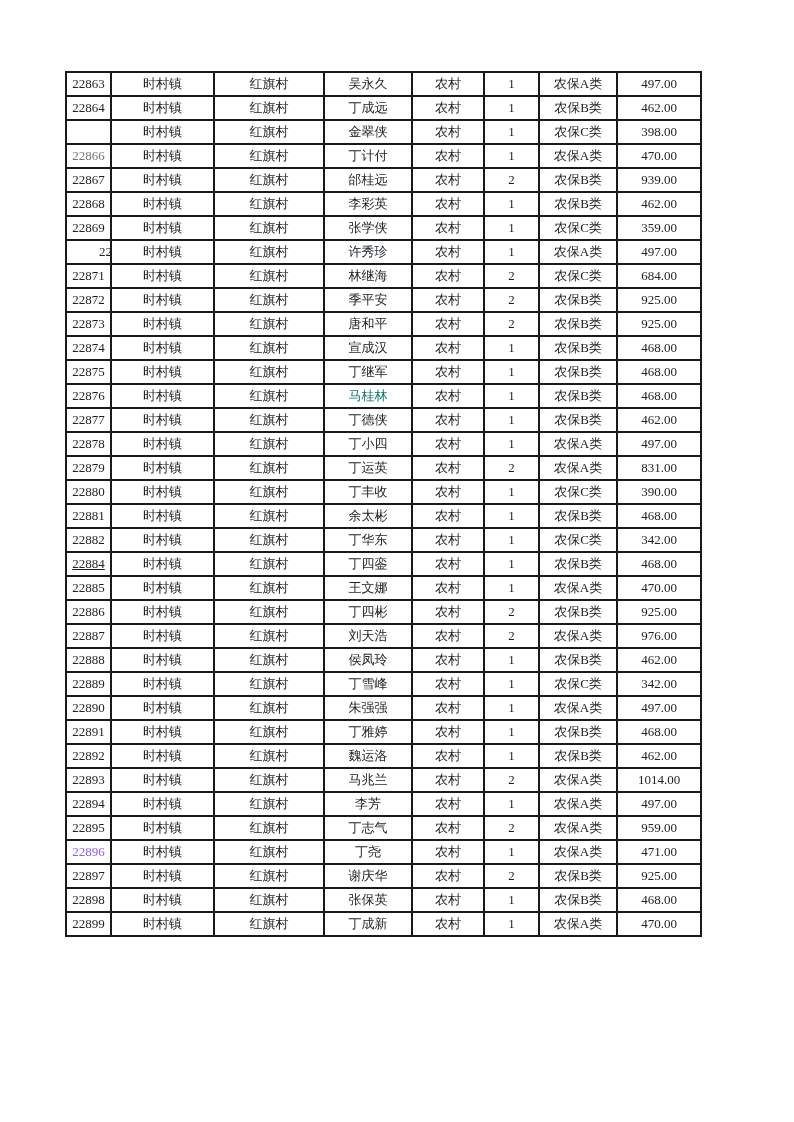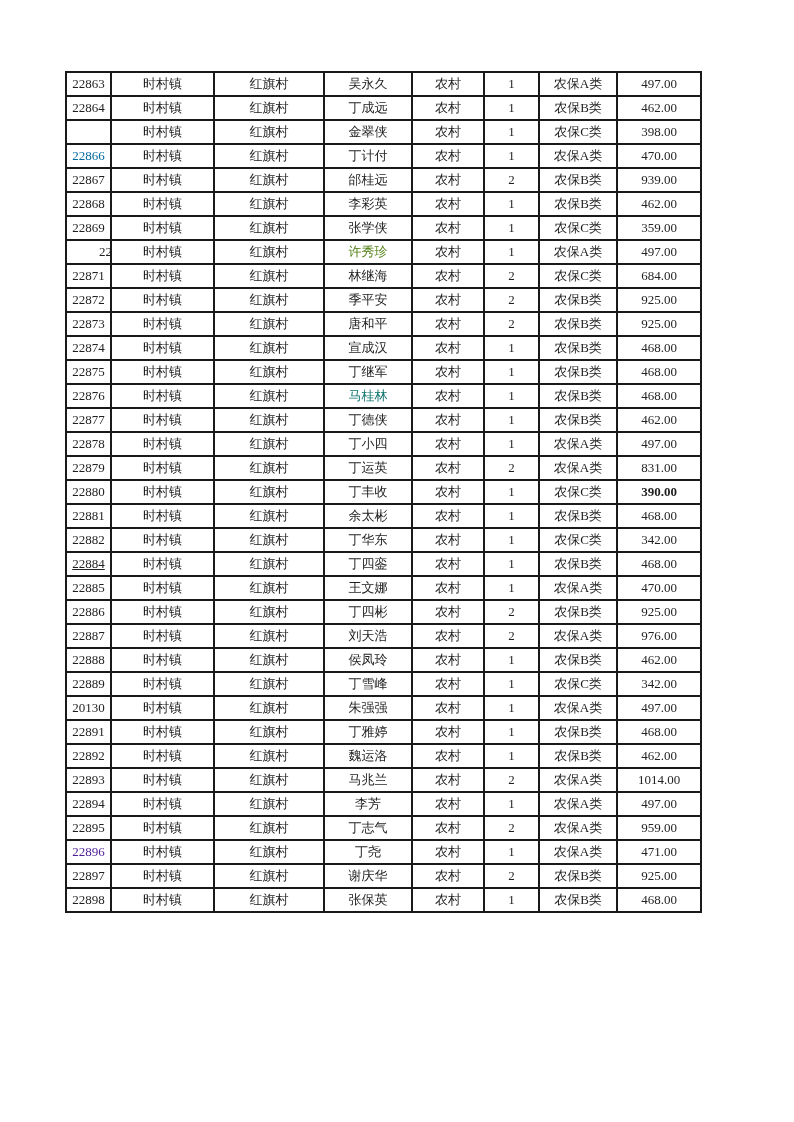--- a/index.html
+++ b/index.html
@@ -91,21 +91,21 @@
           <td style="border-color: rgb(26, 26, 26); color: rgb(31, 31, 31); padding-left: 44px;">22865</td>
           <td style="border-color: rgb(26, 26, 26); color: rgb(31, 31, 31);">时村镇</td>
           <td style="border-color: rgb(26, 26, 26); color: rgb(31, 31, 31);">红旗村</td>
           <td style="border-color: rgb(26, 26, 26); color: rgb(31, 31, 31);">金翠侠</td>
           <td style="border-color: rgb(26, 26, 26); color: rgb(31, 31, 31);">农村</td>
           <td style="border-color: rgb(26, 26, 26); color: rgb(31, 31, 31);">1</td>
           <td style="border-color: rgb(26, 26, 26); color: rgb(31, 31, 31);">农保C类</td>
           <td style="border-color: rgb(26, 26, 26); color: rgb(31, 31, 31);">398.00</td>
         </tr>
         <tr>
-          <td style="border-color: rgb(26, 26, 26); color: #0369a1; text-align: center;">22866</td>
+          <td style="border-color: rgb(26, 26, 26); color: #737373; text-align: center;">22866</td>
           <td style="border-color: rgb(26, 26, 26); color: rgb(31, 31, 31);">时村镇</td>
           <td style="border-color: rgb(26, 26, 26); color: rgb(31, 31, 31);">红旗村</td>
           <td style="border-color: rgb(26, 26, 26); color: rgb(31, 31, 31);">丁计付</td>
           <td style="border-color: rgb(26, 26, 26); color: rgb(31, 31, 31);">农村</td>
           <td style="border-color: rgb(26, 26, 26); color: rgb(31, 31, 31);">1</td>
           <td style="border-color: rgb(26, 26, 26); color: rgb(31, 31, 31);">农保A类</td>
           <td style="border-color: rgb(26, 26, 26); color: rgb(31, 31, 31);">470.00</td>
         </tr>
         <tr>
           <td style="border-color: rgb(26, 26, 26); color: rgb(31, 31, 31);">22867</td>
@@ -134,21 +134,21 @@
           <td style="border-color: rgb(26, 26, 26); color: rgb(31, 31, 31);">张学侠</td>
           <td style="border-color: rgb(26, 26, 26); color: rgb(31, 31, 31);">农村</td>
           <td style="border-color: rgb(26, 26, 26); color: rgb(31, 31, 31);">1</td>
           <td style="border-color: rgb(26, 26, 26); color: rgb(31, 31, 31);">农保C类</td>
           <td style="border-color: rgb(26, 26, 26); color: rgb(31, 31, 31);">359.00</td>
         </tr>
         <tr>
           <td style="border-color: rgb(26, 26, 26); color: rgb(31, 31, 31); padding-left: 32px;">22870</td>
           <td style="border-color: rgb(26, 26, 26); color: rgb(31, 31, 31);">时村镇</td>
           <td style="border-color: rgb(26, 26, 26); color: rgb(31, 31, 31);">红旗村</td>
-          <td style="border-color: rgb(26, 26, 26); color: #4d7c0f;">许秀珍</td>
+          <td style="border-color: rgb(26, 26, 26); color: #0f172a;">许秀珍</td>
           <td style="border-color: rgb(26, 26, 26); color: rgb(31, 31, 31);">农村</td>
           <td style="border-color: rgb(26, 26, 26); color: rgb(31, 31, 31);">1</td>
           <td style="border-color: rgb(26, 26, 26); color: rgb(31, 31, 31);">农保A类</td>
           <td style="border-color: rgb(26, 26, 26); color: rgb(31, 31, 31);">497.00</td>
         </tr>
         <tr>
           <td style="border-color: rgb(26, 26, 26); color: rgb(31, 31, 31); border-radius: 9px;">22871</td>
           <td style="border-color: rgb(26, 26, 26); color: rgb(31, 31, 31);">时村镇</td>
           <td style="border-color: rgb(26, 26, 26); color: rgb(31, 31, 31);">红旗村</td>
           <td style="border-color: rgb(26, 26, 26); color: rgb(31, 31, 31);">林继海</td>
@@ -238,21 +238,21 @@
           <td style="border-color: rgb(26, 26, 26); color: rgb(31, 31, 31);">831.00</td>
         </tr>
         <tr>
           <td style="border-color: rgb(26, 26, 26); color: rgb(31, 31, 31);">22880</td>
           <td style="border-color: rgb(26, 26, 26); color: rgb(31, 31, 31);">时村镇</td>
           <td style="border-color: rgb(26, 26, 26); color: rgb(31, 31, 31);">红旗村</td>
           <td style="border-color: rgb(26, 26, 26); color: rgb(31, 31, 31);">丁丰收</td>
           <td style="border-color: rgb(26, 26, 26); color: rgb(31, 31, 31);">农村</td>
           <td style="border-color: rgb(26, 26, 26); color: rgb(31, 31, 31);">1</td>
           <td style="border-color: rgb(26, 26, 26); color: rgb(31, 31, 31);">农保C类</td>
-          <td style="border-color: rgb(26, 26, 26); color: rgb(31, 31, 31); font-weight: bold;">390.00</td>
+          <td style="border-color: rgb(26, 26, 26); color: rgb(31, 31, 31);">390.00</td>
         </tr>
         <tr>
           <td style="border-color: rgb(26, 26, 26); color: rgb(31, 31, 31);">22881</td>
           <td style="border-color: rgb(26, 26, 26); color: rgb(31, 31, 31);">时村镇</td>
           <td style="border-color: rgb(26, 26, 26); color: rgb(31, 31, 31);">红旗村</td>
           <td style="border-color: rgb(26, 26, 26); color: rgb(31, 31, 31);">余太彬</td>
           <td style="border-color: rgb(26, 26, 26); color: rgb(31, 31, 31);">农村</td>
           <td style="border-color: rgb(26, 26, 26); color: rgb(31, 31, 31);">1</td>
           <td style="border-color: rgb(26, 26, 26); color: rgb(31, 31, 31);">农保B类</td>
           <td style="border-color: rgb(26, 26, 26); color: rgb(31, 31, 31);">468.00</td>
@@ -321,21 +321,21 @@
           <td style="border-color: rgb(26, 26, 26); color: rgb(31, 31, 31);">22889</td>
           <td style="border-color: rgb(26, 26, 26); color: rgb(31, 31, 31);">时村镇</td>
           <td style="border-color: rgb(26, 26, 26); color: rgb(31, 31, 31);">红旗村</td>
           <td style="border-color: rgb(26, 26, 26); color: rgb(31, 31, 31);">丁雪峰</td>
           <td style="border-color: rgb(26, 26, 26); color: rgb(31, 31, 31);">农村</td>
           <td style="border-color: rgb(26, 26, 26); color: rgb(31, 31, 31);">1</td>
           <td style="border-color: rgb(26, 26, 26); color: rgb(31, 31, 31);">农保C类</td>
           <td style="border-color: rgb(26, 26, 26); color: rgb(31, 31, 31);">342.00</td>
         </tr>
         <tr>
-          <td style="border-color: rgb(26, 26, 26); color: rgb(31, 31, 31);">20130</td>
+          <td style="border-color: rgb(26, 26, 26); color: rgb(31, 31, 31);">22890</td>
           <td style="border-color: rgb(26, 26, 26); color: rgb(31, 31, 31);">时村镇</td>
           <td style="border-color: rgb(26, 26, 26); color: rgb(31, 31, 31);">红旗村</td>
           <td style="border-color: rgb(26, 26, 26); color: rgb(31, 31, 31);">朱强强</td>
           <td style="border-color: rgb(26, 26, 26); color: rgb(31, 31, 31);">农村</td>
           <td style="border-color: rgb(26, 26, 26); color: rgb(31, 31, 31);">1</td>
           <td style="border-color: rgb(26, 26, 26); color: rgb(31, 31, 31);">农保A类</td>
           <td style="border-color: rgb(26, 26, 26); color: rgb(31, 31, 31);">497.00</td>
         </tr>
         <tr>
           <td style="border-color: rgb(26, 26, 26); color: rgb(31, 31, 31);">22891</td>
@@ -381,21 +381,21 @@
           <td style="border-color: rgb(26, 26, 26); color: rgb(31, 31, 31);">22895</td>
           <td style="border-color: rgb(26, 26, 26); color: rgb(31, 31, 31);">时村镇</td>
           <td style="border-color: rgb(26, 26, 26); color: rgb(31, 31, 31);">红旗村</td>
           <td style="border-color: rgb(26, 26, 26); color: rgb(31, 31, 31);">丁志气</td>
           <td style="border-color: rgb(26, 26, 26); color: rgb(31, 31, 31);">农村</td>
           <td style="border-color: rgb(26, 26, 26); color: rgb(31, 31, 31);">2</td>
           <td style="border-color: rgb(26, 26, 26); color: rgb(31, 31, 31);">农保A类</td>
           <td style="border-color: rgb(26, 26, 26); color: rgb(31, 31, 31);">959.00</td>
         </tr>
         <tr>
-          <td style="border-color: rgb(26, 26, 26); color: #4c1d95; border-radius: 12px;">22896</td>
+          <td style="border-color: rgb(26, 26, 26); color: #8b5cf6; border-radius: 12px;">22896</td>
           <td style="border-color: rgb(26, 26, 26); color: rgb(31, 31, 31);">时村镇</td>
           <td style="border-color: rgb(26, 26, 26); color: rgb(31, 31, 31);">红旗村</td>
           <td style="border-color: rgb(26, 26, 26); color: rgb(31, 31, 31);">丁尧</td>
           <td style="border-color: rgb(26, 26, 26); color: rgb(31, 31, 31);">农村</td>
           <td style="border-color: rgb(26, 26, 26); color: rgb(31, 31, 31);">1</td>
           <td style="border-color: rgb(26, 26, 26); color: rgb(31, 31, 31);">农保A类</td>
           <td style="border-color: rgb(26, 26, 26); color: rgb(31, 31, 31);">471.00</td>
         </tr>
         <tr>
           <td style="border-color: rgb(26, 26, 26); color: rgb(31, 31, 31);">22897</td>
@@ -409,16 +409,26 @@
         </tr>
         <tr>
           <td style="border-color: rgb(26, 26, 26); color: rgb(31, 31, 31);">22898</td>
           <td style="border-color: rgb(26, 26, 26); color: rgb(31, 31, 31);">时村镇</td>
           <td style="border-color: rgb(26, 26, 26); color: rgb(31, 31, 31);">红旗村</td>
           <td style="border-color: rgb(26, 26, 26); color: rgb(31, 31, 31);">张保英</td>
           <td style="border-color: rgb(26, 26, 26); color: rgb(31, 31, 31);">农村</td>
           <td style="border-color: rgb(26, 26, 26); color: rgb(31, 31, 31);">1</td>
           <td style="border-color: rgb(26, 26, 26); color: rgb(31, 31, 31);">农保B类</td>
           <td style="border-color: rgb(26, 26, 26); color: rgb(31, 31, 31);">468.00</td>
+        </tr>
+        <tr>
+          <td style="border-color: rgb(26, 26, 26); color: rgb(31, 31, 31);">22899</td>
+          <td style="border-color: rgb(26, 26, 26); color: rgb(31, 31, 31);">时村镇</td>
+          <td style="border-color: rgb(26, 26, 26); color: rgb(31, 31, 31);">红旗村</td>
+          <td style="border-color: rgb(26, 26, 26); color: rgb(31, 31, 31);">丁成新</td>
+          <td style="border-color: rgb(26, 26, 26); color: rgb(31, 31, 31);">农村</td>
+          <td style="border-color: rgb(26, 26, 26); color: rgb(31, 31, 31);">1</td>
+          <td style="border-color: rgb(26, 26, 26); color: rgb(31, 31, 31);">农保A类</td>
+          <td style="border-color: rgb(26, 26, 26); color: rgb(31, 31, 31);">470.00</td>
         </tr>
       </tbody>
   </table>
 </div>
 
 </body></html>

